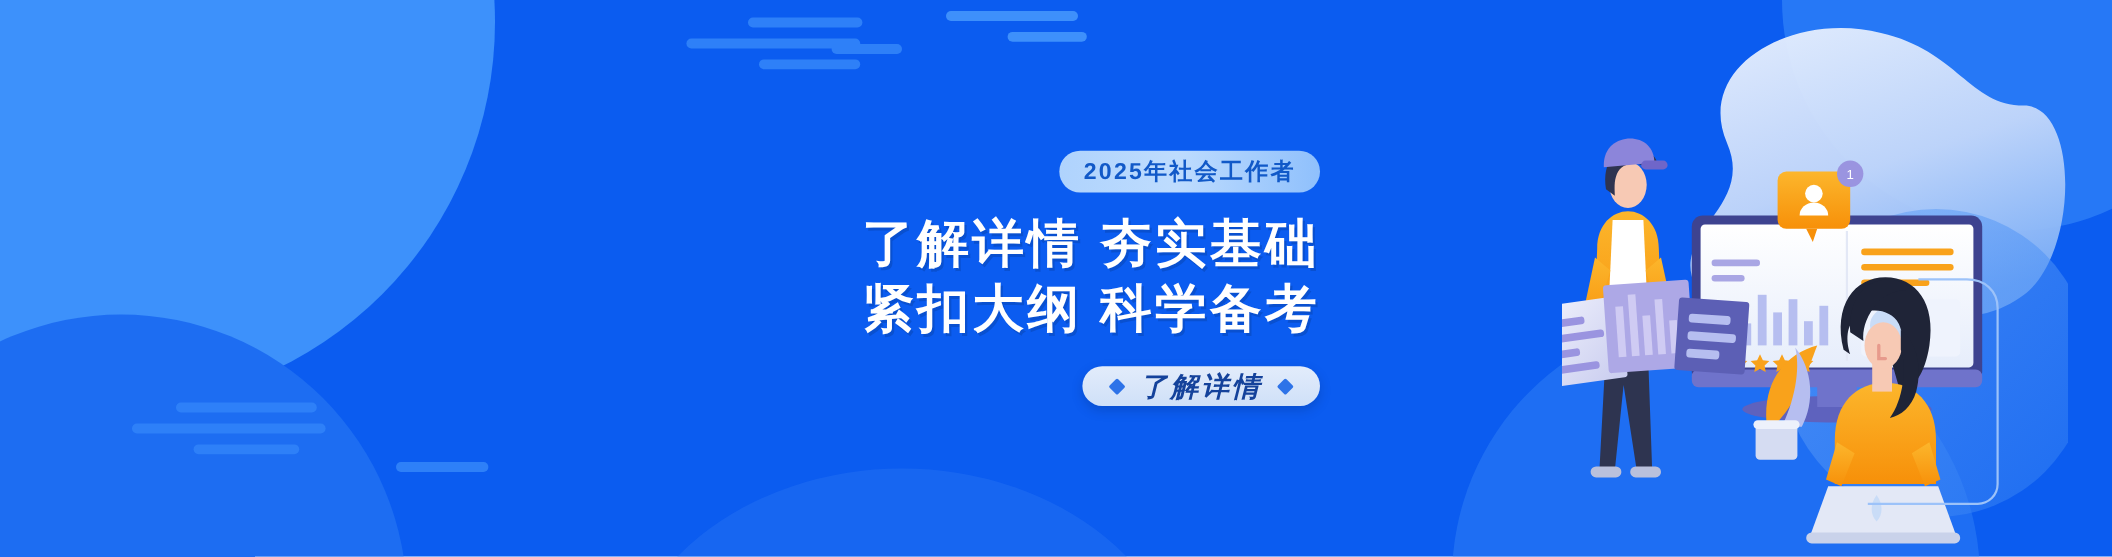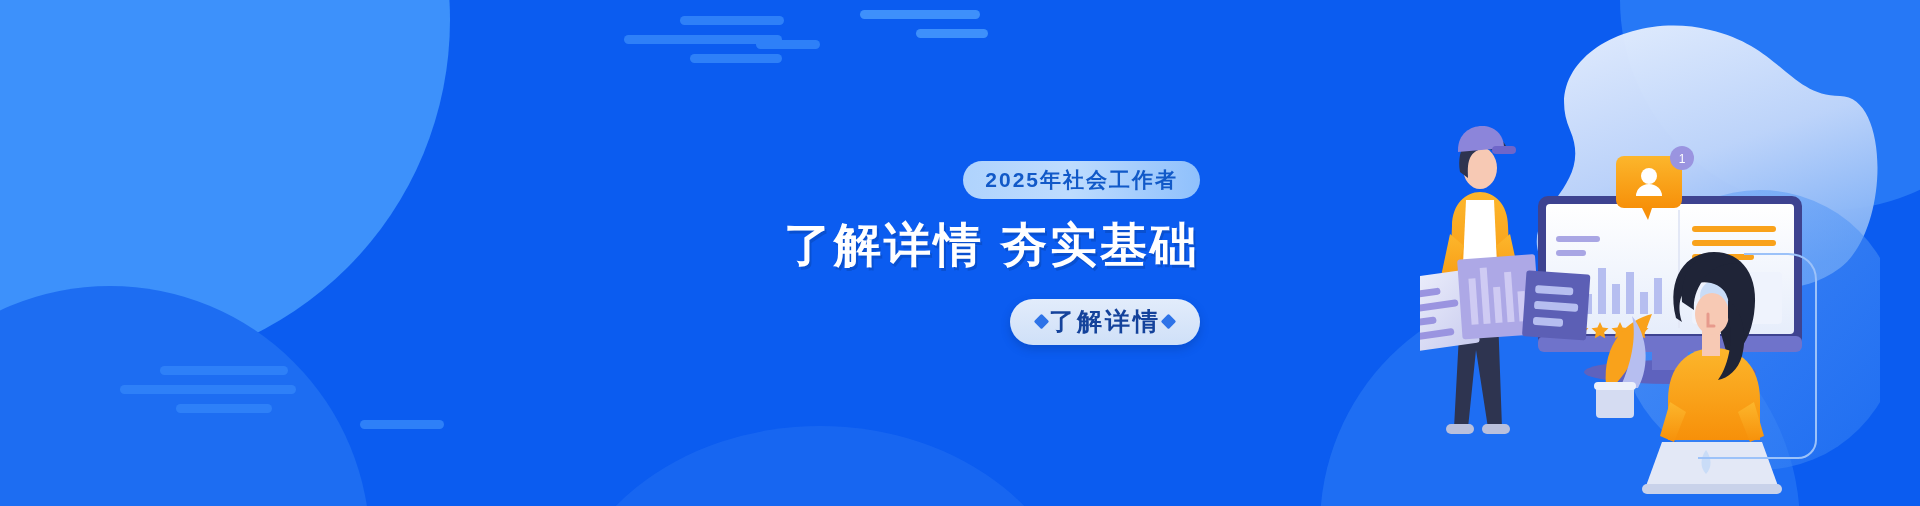--- a/index.html
+++ b/index.html
@@ -121,29 +121,30 @@
     font-size:47px;
     line-height:1.26;
     letter-spacing:3px;
     white-space:nowrap;
     text-shadow:2px 3px 0 rgba(6,58,150,.35);
   }
   .title-line { display:block; }
 
   .cta {
     margin-top:24px;
-    height:46px;
+    height:36px;
     padding:0 26px;
     display:flex; align-items:center; justify-content:center;
-    gap:2px;
+    gap:15px;
     border-radius:23px;
     background:linear-gradient(180deg,#E2ECFB 0%,#CFE0F8 100%);
     box-shadow:0 4px 10px rgba(4,42,120,.28);
     cursor:pointer;
     white-space:nowrap;
+    font-style:italic;
   }
   .cta-label {
     color:#14429B;
     font-size:25px;
     font-weight:700;
     letter-spacing:3px;
   }
   .dia {
     width:11px; height:11px;
     background:#2E73E8;
@@ -193,20 +194,21 @@
       <i></i>
     </div>
   </div>
 
   <div class="content">
 
     <div class="badge">2025年社会工作者</div>
 
     <div class="title-block">
       <span class="title-line">了解详情 夯实基础</span>
+      <span class="title-line">紧扣大纲 科学备考</span>
     </div>
 
     <div class="cta">
       <span class="dia"></span>
       <span class="cta-label">了解详情</span>
       <span class="dia"></span>
     </div>
 
   </div>
 

